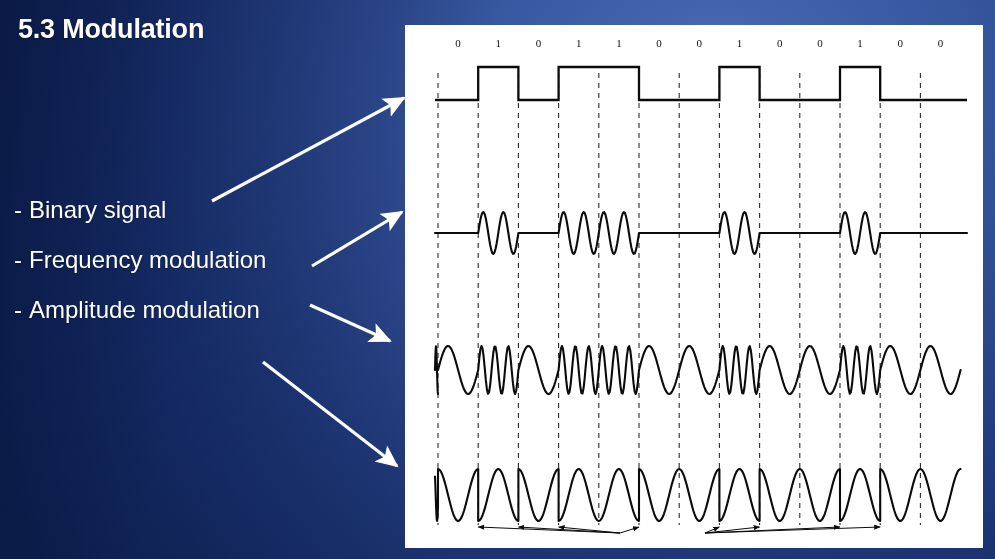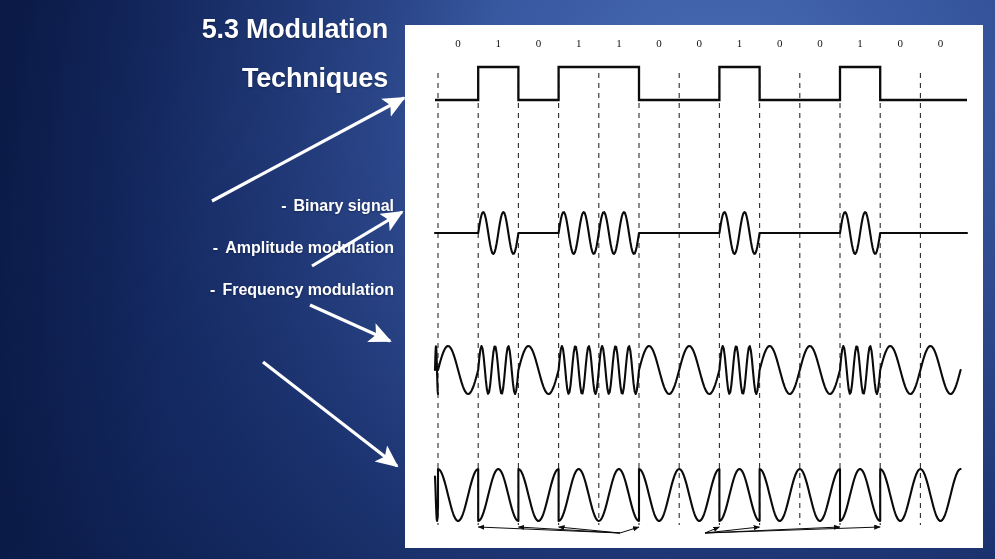--- a/index.html
+++ b/index.html
@@ -6,21 +6,20 @@
   html,body { width:995px; height:559px; overflow:hidden; }
   body {
     font-family:"Liberation Sans", sans-serif;
     background:#15306b;
     position:relative;
   }
   #slide {
     position:absolute; inset:0;
     background:
       radial-gradient(ellipse 900px 700px at 72% 14%, #4a6cb3 0%, #3a5ba4 22%, #2b4689 48%, #1d3573 70%, #152a5f 88%, #102250 100%);
-    text-align: right;
   }
   #bg-left-shade {
     position:absolute; inset:0;
     background:linear-gradient(100deg, rgba(8,22,64,0.85) 0%, rgba(12,30,82,0.45) 22%, rgba(20,44,110,0.0) 46%, rgba(0,0,0,0) 100%);
     pointer-events:none;
   }
 
   
   #title-block {
     position:absolute; left:18px; top:16px; width:370px;
@@ -31,26 +30,25 @@
   #title-line-1 { display:block; letter-spacing:-0.2px; }
   #title-line-2 { display:block; margin-top:22px; margin-left:56px; letter-spacing:-0.2px; }
 
   
   #bullet-list {
     position:absolute; left:14px; top:198px; width:380px;
     list-style:none;
   }
   .bullet-item {
     color:#ffffff;
-    font-size:16px; font-weight:bold;
+    font-size:24px; font-weight:normal;
     line-height:1.0;
     margin-bottom:26px;
     white-space:nowrap;
     text-shadow:0 1px 2px rgba(0,0,0,0.30);
-    margin-left:13px;
   }
   .bullet-dash { display:inline-block; margin-right:7px; }
 
   
   #arrow-layer {
     position:absolute; left:0; top:0; width:995px; height:559px;
     pointer-events:none;
   }
 
   
@@ -80,32 +78,31 @@
   .leader { stroke:#0b0b0b; stroke-width:1.0; fill:none; }
 </style>
 </head>
 <body>
 
 <div id="slide">
   <div id="bg-left-shade"></div>
 
   <div id="title-block">
     <span id="title-line-1">5.3 Modulation</span>
-    <span id="title-line-2">Techniques</span>
   </div>
 
   <ul id="bullet-list">
     <li class="bullet-item">
       <span class="bullet-dash">-</span><span>Binary signal</span>
     </li>
     <li class="bullet-item">
-      <span class="bullet-dash">-</span><span>Amplitude modulation</span>
+      <span class="bullet-dash">-</span><span>Frequency modulation</span>
     </li>
     <li class="bullet-item">
-      <span class="bullet-dash">-</span><span>Frequency modulation</span>
+      <span class="bullet-dash">-</span><span>Amplitude modulation</span>
     </li>
   </ul>
 
   <svg id="arrow-layer" viewBox="0 0 995 559">
     <defs>
       <marker id="wtip" markerWidth="8" markerHeight="8" refX="6.4" refY="3.2" orient="auto">
         <path d="M0,0 L7,3.2 L0,6.4 L1.6,3.2 Z" fill="#ffffff"></path>
       </marker>
     </defs>
     <g id="arrow-group">

